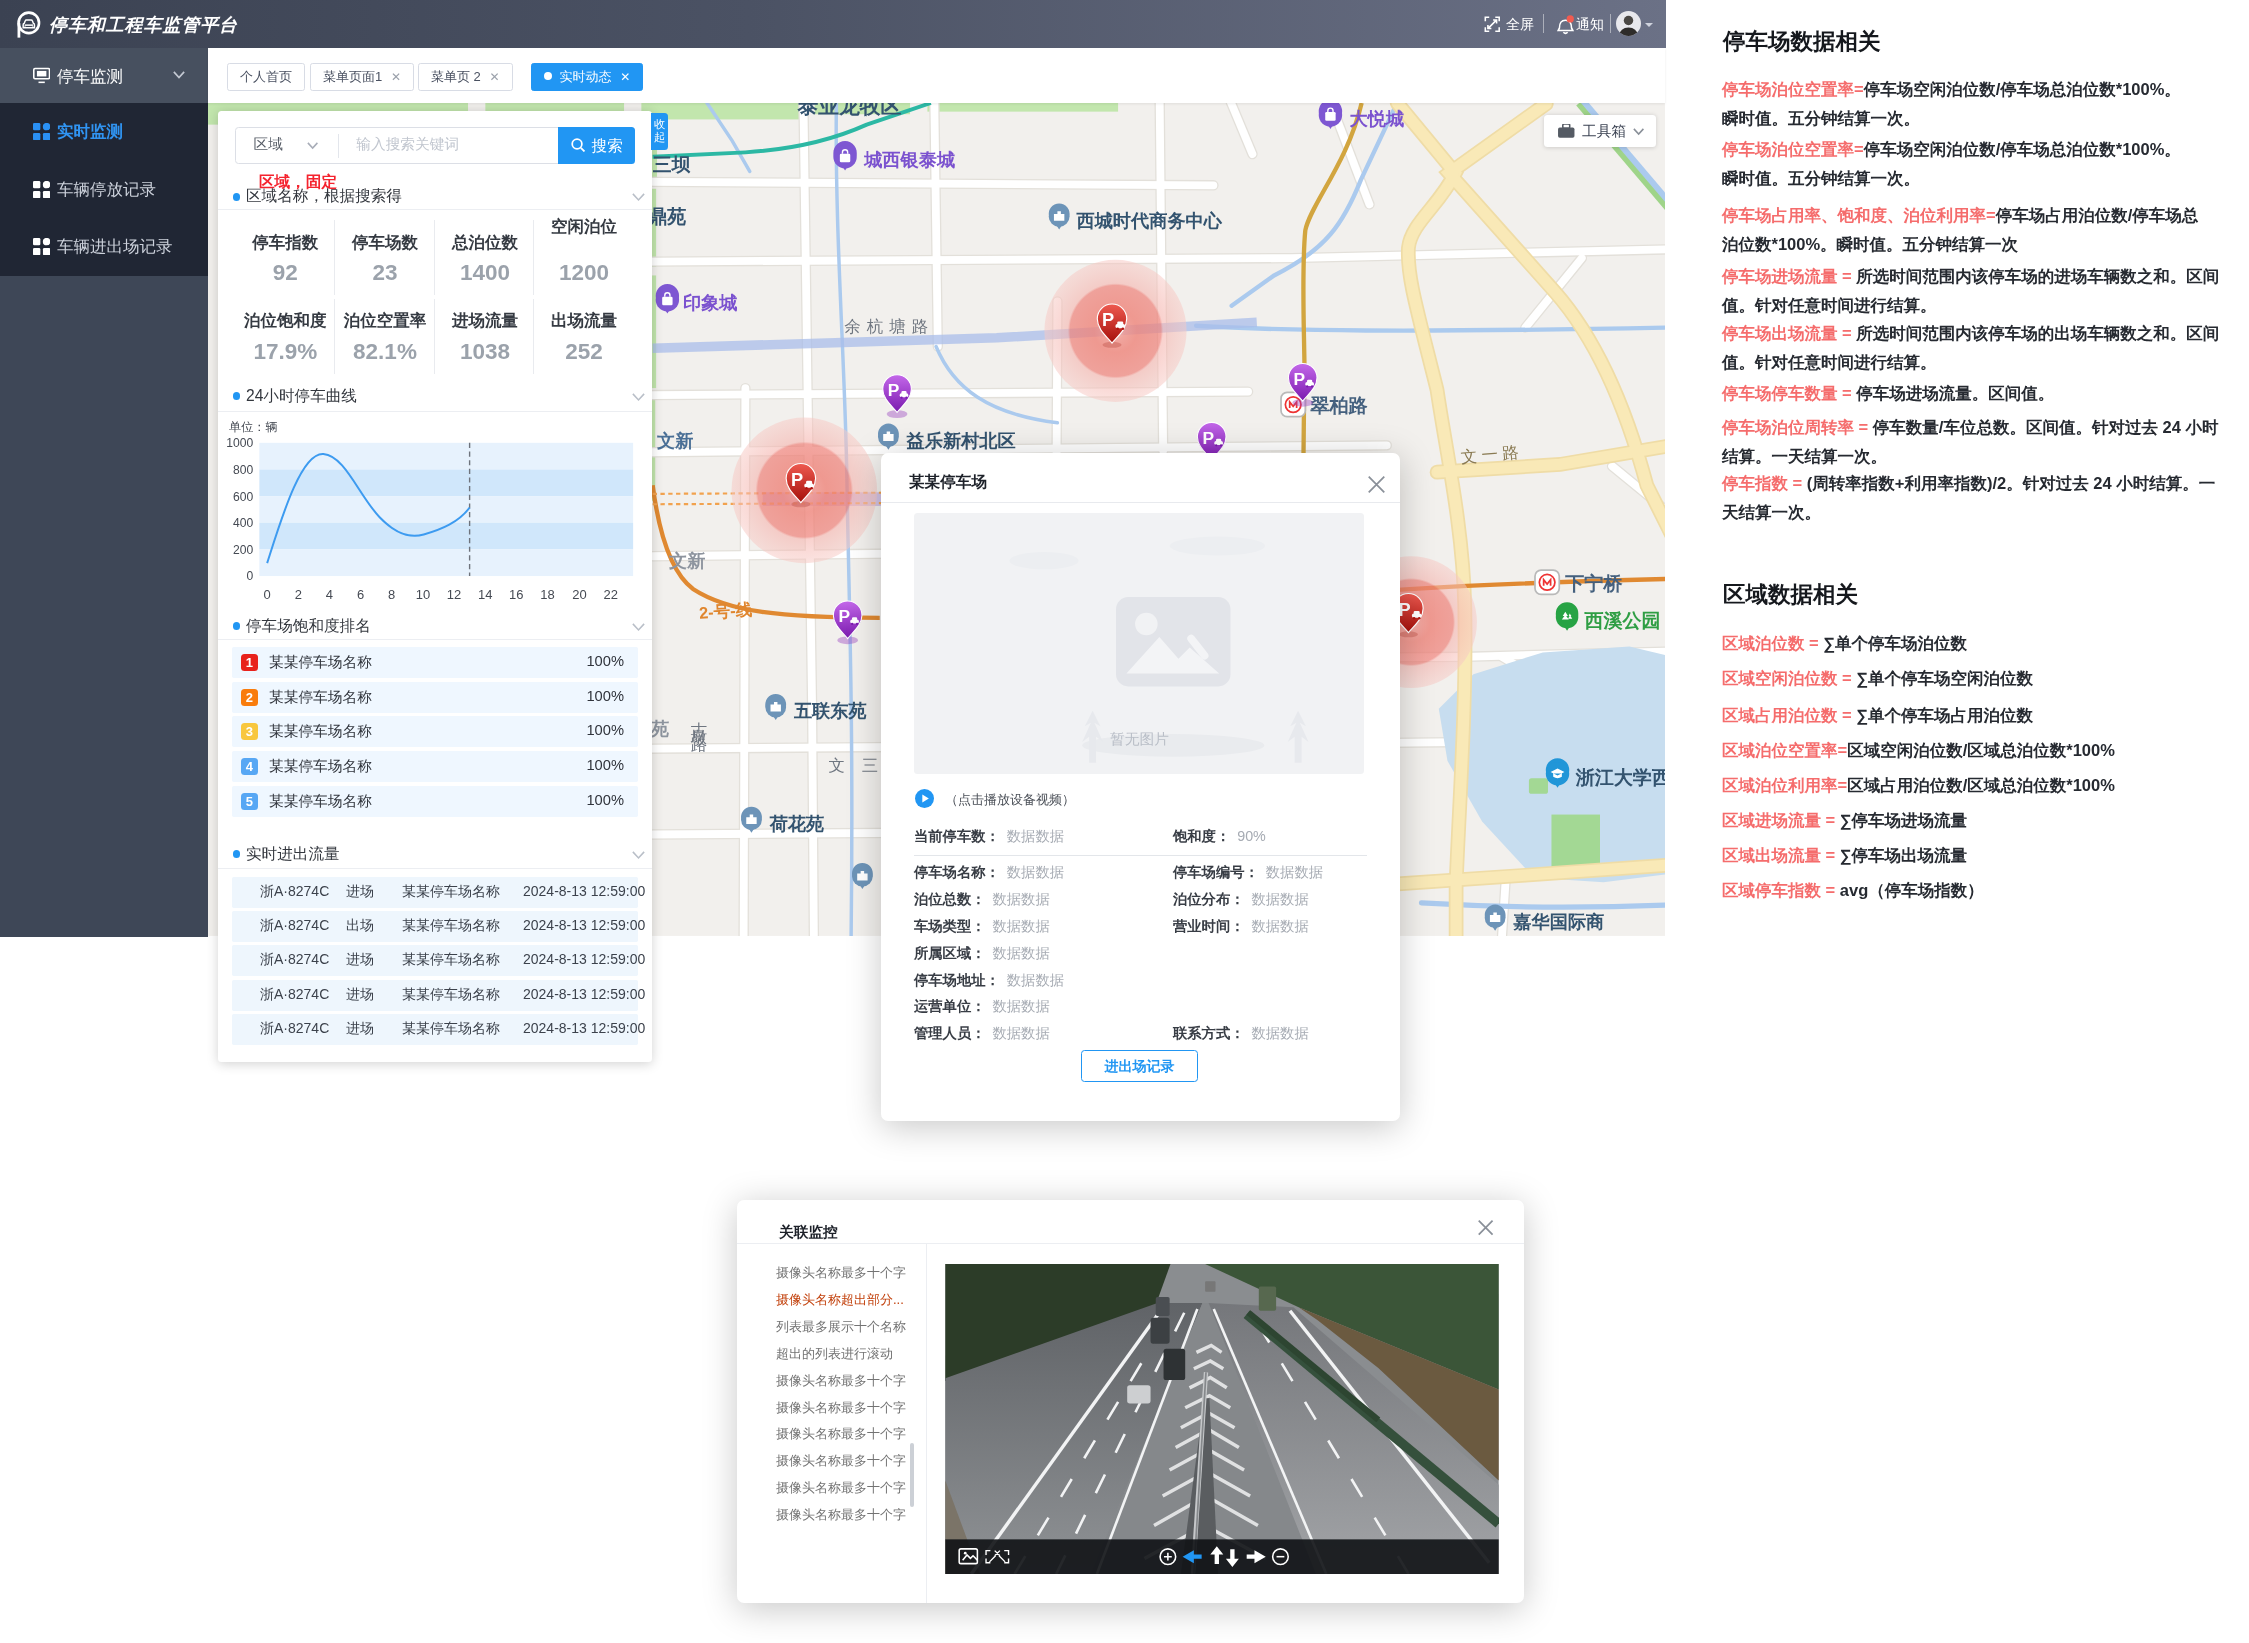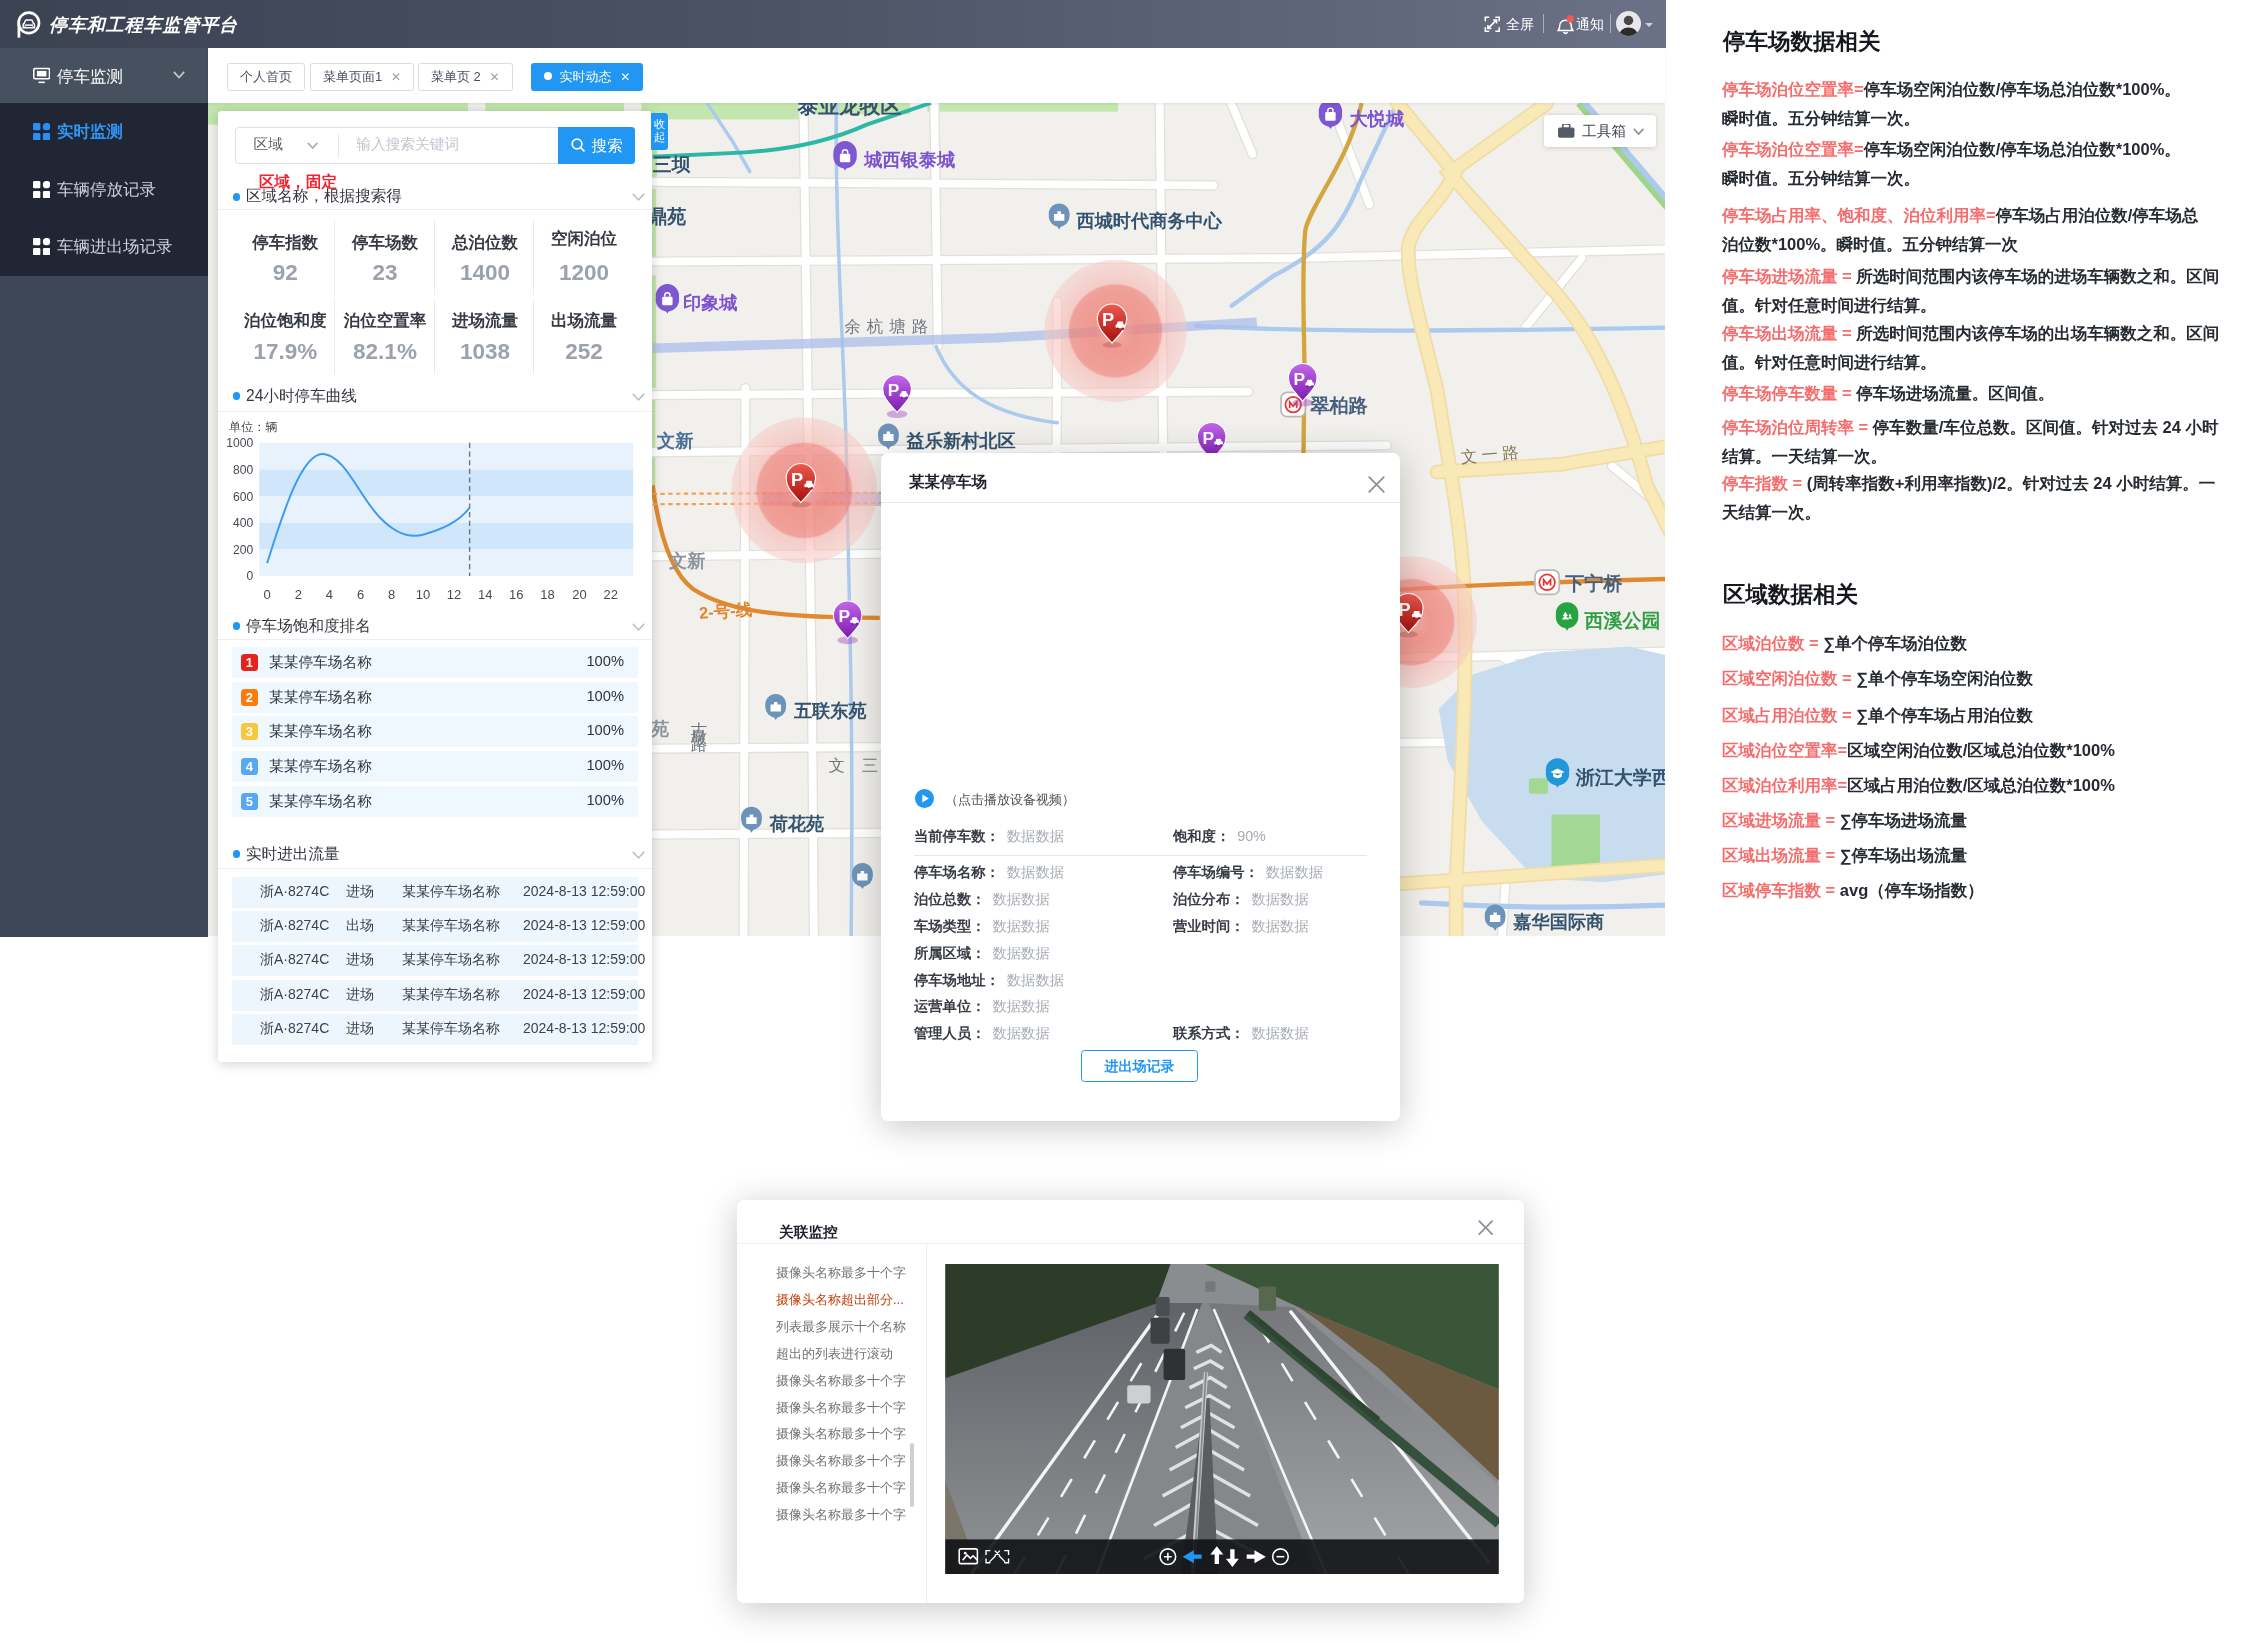--- a/index.html
+++ b/index.html
@@ -500,21 +500,21 @@
     <div class="abs" style="left:315px;top:109px;width:0.9px;height:75px;background:#e9ebef"></div>
     <div class="abs" style="left:116px;top:188px;width:0.9px;height:75px;background:#e9ebef"></div>
     <div class="abs" style="left:216px;top:188px;width:0.9px;height:75px;background:#e9ebef"></div>
     <div class="abs" style="left:315px;top:188px;width:0.9px;height:75px;background:#e9ebef"></div>
     <div class="stat" style="left:17.3px;top:121px">停车指数</div>
       <div class="statv" style="left:17.3px;top:149px">92</div>
     <div class="stat" style="left:117px;top:121px">停车场数</div>
       <div class="statv" style="left:117px;top:149px">23</div>
     <div class="stat" style="left:217px;top:121px">总泊位数</div>
       <div class="statv" style="left:217px;top:149px">1400</div>
-    <div class="stat" style="left:316px;top:117px">空闲泊位</div>
+    <div class="stat" style="left:316px;top:105px">空闲泊位</div>
       <div class="statv" style="left:316px;top:149px">1200</div>
     <div class="stat" style="left:17.3px;top:199px">泊位饱和度</div>
       <div class="statv" style="left:17.3px;top:228px">17.9%</div>
     <div class="stat" style="left:117px;top:199px">泊位空置率</div>
       <div class="statv" style="left:117px;top:228px">82.1%</div>
     <div class="stat" style="left:217px;top:199px">进场流量</div>
       <div class="statv" style="left:217px;top:228px">1038</div>
     <div class="stat" style="left:316px;top:199px">出场流量</div>
       <div class="statv" style="left:316px;top:228px">252</div>
 
@@ -628,20 +628,37 @@
         <span style="left:291px">2024-8-13 12:59:00</span>
       </div>
   </div>
 
   <div class="modal" style="left:881px;top:453px;width:519px;height:668px">
     <div class="abs" style="left:28px;top:19px;font-size:15.6px;font-weight:bold;color:#1d2129">某某停车场</div>
     <svg class="abs" style="left:486px;top:22px" width="19" height="19" viewBox="0 0 22 22" stroke="#8a9099" stroke-width="2" fill="none">
         <path d="M2 2 L20 20 M20 2 L2 20"></path>
       </svg>
     <div class="abs" style="left:0;top:49px;width:519px;height:0.9px;background:#e8eaee"></div>
+    <div class="abs" style="left:33px;top:60px;width:450px;height:261px;background:#f1f2f4;border-radius:3.5px;overflow:hidden">
+      <svg width="450" height="261" viewBox="0 0 519 301">
+        <g fill="#e9eaee">
+          <ellipse cx="299" cy="337-69" rx="0" ry="0"></ellipse>
+        </g>
+        <ellipse cx="299" cy="268" rx="105" ry="13" fill="#e9ebee"></ellipse>
+        <path d="M202,288 v-30 l-8,6 l10,-22 l-7,4 l9,-18 l9,18 l-7,-4 l10,22 l-8,-6 v30 z" fill="#e7e9ed"></path>
+        <path d="M439,288 v-30 l-8,6 l10,-22 l-7,4 l9,-18 l9,18 l-7,-4 l10,22 l-8,-6 v30 z" fill="#e7e9ed"></path>
+        <ellipse cx="150" cy="55" rx="40" ry="10" fill="#eceef1"></ellipse>
+        <ellipse cx="350" cy="38" rx="55" ry="11" fill="#eceef1"></ellipse>
+        <rect x="233" y="97" width="132" height="103" rx="14" fill="#e2e4e9"></rect>
+        <circle cx="268" cy="128" r="13" fill="#f1f2f4"></circle>
+        <path d="M245,185 L283,143 L305,168 L318,155 L352,185 Z" fill="#f3f4f6"></path>
+        <rect x="323" y="138" width="9" height="34" rx="4.5" transform="rotate(-38 327 155)" fill="#f3f4f6"></rect>
+        <text x="260" y="266" font-size="17" fill="#b9bec7" text-anchor="middle">暂无图片</text>
+      </svg>
+    </div>
     <div class="abs" style="left:34px;top:336px;width:19px;height:19px;border-radius:50%;background:#2196f3">
       <svg width="19" height="19" viewBox="0 0 22 22">
           <path d="M8.5 6.5 L16 11 L8.5 15.5 Z" fill="#fff"></path>
         </svg>
     </div>
     <div class="abs" style="left:64px;top:338px;font-size:13px;color:#4a4f57">（点击播放设备视频）</div>
     <div class="flabel" style="left:33px;top:374px">当前停车数：<span class="fval">数据数据</span></div>
     <div class="flabel" style="left:292px;top:374px">饱和度：<span class="fval">90%</span></div>
     <div class="abs" style="left:33px;top:402px;width:453px;height:0.9px;background:#e3e6ea"></div>
     <div class="flabel" style="left:33px;top:410px">停车场名称：<span class="fval">数据数据</span></div>

